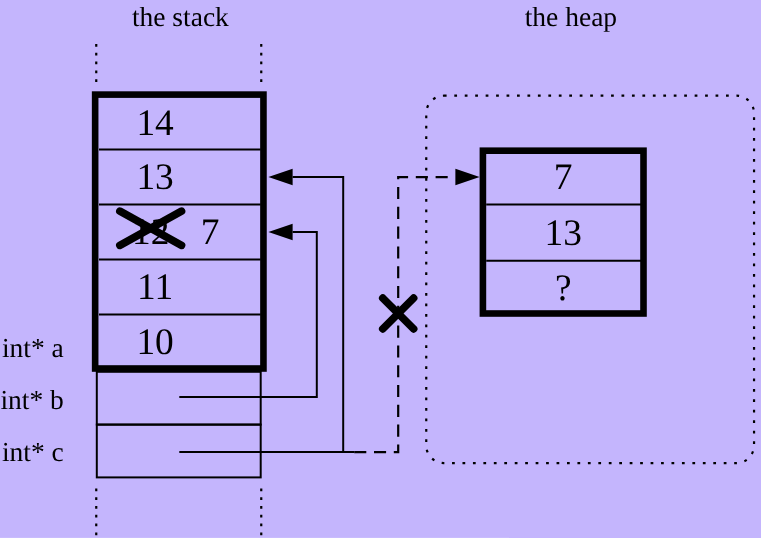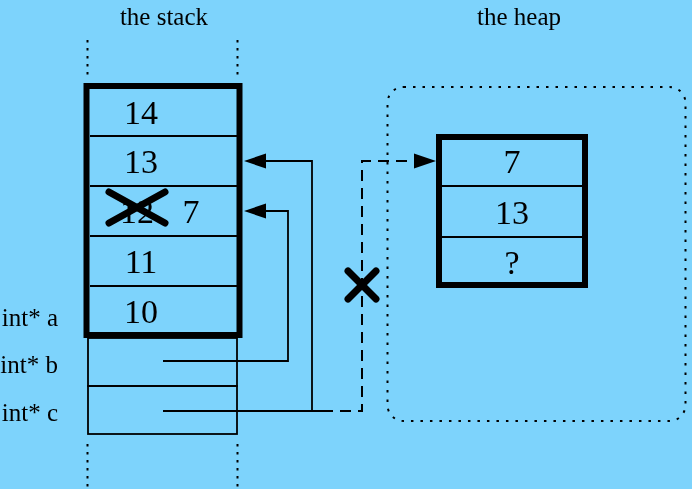--- a/index.html
+++ b/index.html
@@ -5,21 +5,21 @@
   html, body {
     margin: 0;
     padding: 0;
     background: #ffffff;
     font-family: "Liberation Serif", serif;
   }
   .canvas {
     position: relative;
     width: 692px;
     height: 489px;
-    background: #7dd3fc;
+    background: #c4b5fd;
     overflow: hidden;
   }
   svg { display: block; }
 
   .title {
     font-family: "Liberation Serif", serif;
     font-size: 25px;
     fill: #000000;
   }
   .var-label {

